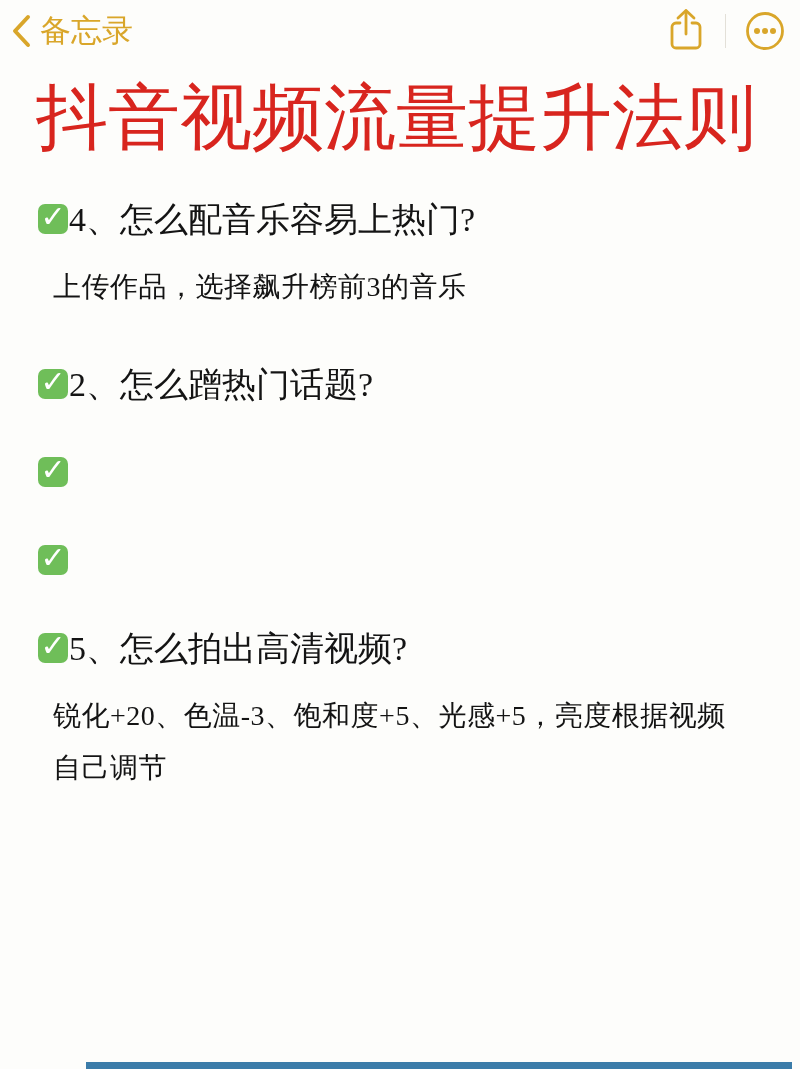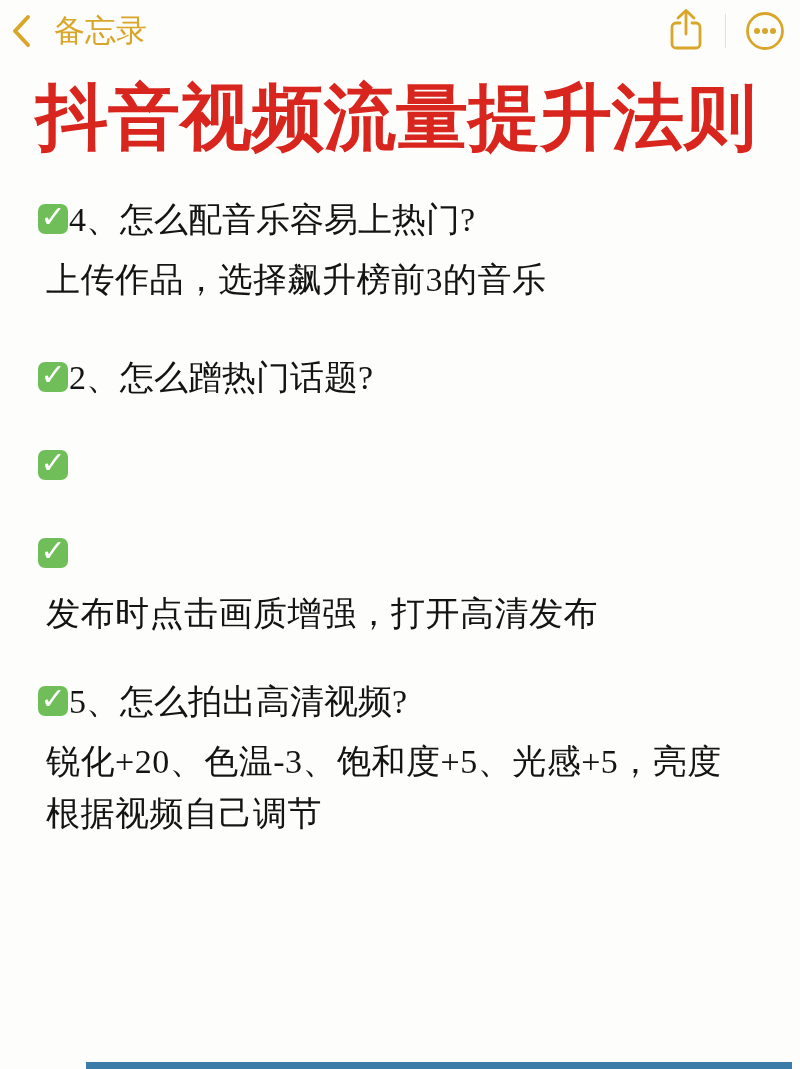--- a/index.html
+++ b/index.html
@@ -21,21 +21,21 @@
     height: 58px;
     display: flex;
     align-items: center;
     justify-content: space-between;
     padding: 4px 14px 0 10px;
     box-sizing: border-box;
   }
   .nav-left {
     display: flex;
     align-items: center;
-    gap: 20px;
+    gap: 6px;
     cursor: pointer;
   }
   .back-label {
     font-family: "Liberation Sans", "DejaVu Sans", sans-serif;
     font-size: 31px;
     color: var(--gold, #d9a62a);
     line-height: 1;
     padding-bottom: 2px;
   }
   .nav-right {
@@ -48,40 +48,40 @@
     height: 34px;
     background: #e3e0d8;
   }
   .nav-icon { display: block; cursor: pointer; }
 
   
   .note-title {
     margin: 14px 0 0 0;
     padding: 0 36px;
     font-family: "Liberation Sans", "DejaVu Sans", sans-serif;
-    font-weight: 700;
+    font-weight: 400;
     font-size: 72px;
     line-height: 90px;
     letter-spacing: 0px;
     color: var(--red, #d8251e);
     white-space: nowrap;
   }
 
   
   .note-content {
     padding: 0 38px;
   }
   .note-section .heading {
     font-size: 34px;
     line-height: 52px;
     white-space: nowrap;
   }
   .note-section .body-text {
-    margin: 8px;
-    font-size: 34px;
+    margin: 15px;
+    font-size: 28px;
     line-height: 52px;
     letter-spacing: 0.5px;
   }
   .sec-0 { margin-top: 32px; }
   .sec-1 { margin-top: 46px; }
   .sec-2 { margin-top: 36px; }
   .sec-3 { margin-top: 36px; }
   .sec-4 { margin-top: 36px; }
 
   .check {
@@ -155,21 +155,20 @@
   <section class="note-section sec-1">
     <div class="heading"><span class="check"><span class="check-glyph">✓</span></span><span>2、怎么蹭热门话题?</span></div>
   </section>
 
   <section class="note-section sec-2">
     <div class="heading"><span class="check"><span class="check-glyph">✓</span></span></div>
   </section>
 
   <section class="note-section sec-3">
     <div class="heading"><span class="check"><span class="check-glyph">✓</span></span></div>
-    <p class="body-text">发布时点击画质增强，打开高清发布</p>
   </section>
 
   <section class="note-section sec-4">
     <div class="heading"><span class="check"><span class="check-glyph">✓</span></span><span>5、怎么拍出高清视频?</span></div>
     <p class="body-text">锐化+20、色温-3、饱和度+5、光感+5，亮度根据视频自己调节</p>
   </section>
 
 </main>
 
 <div class="bottom-strip"></div>

